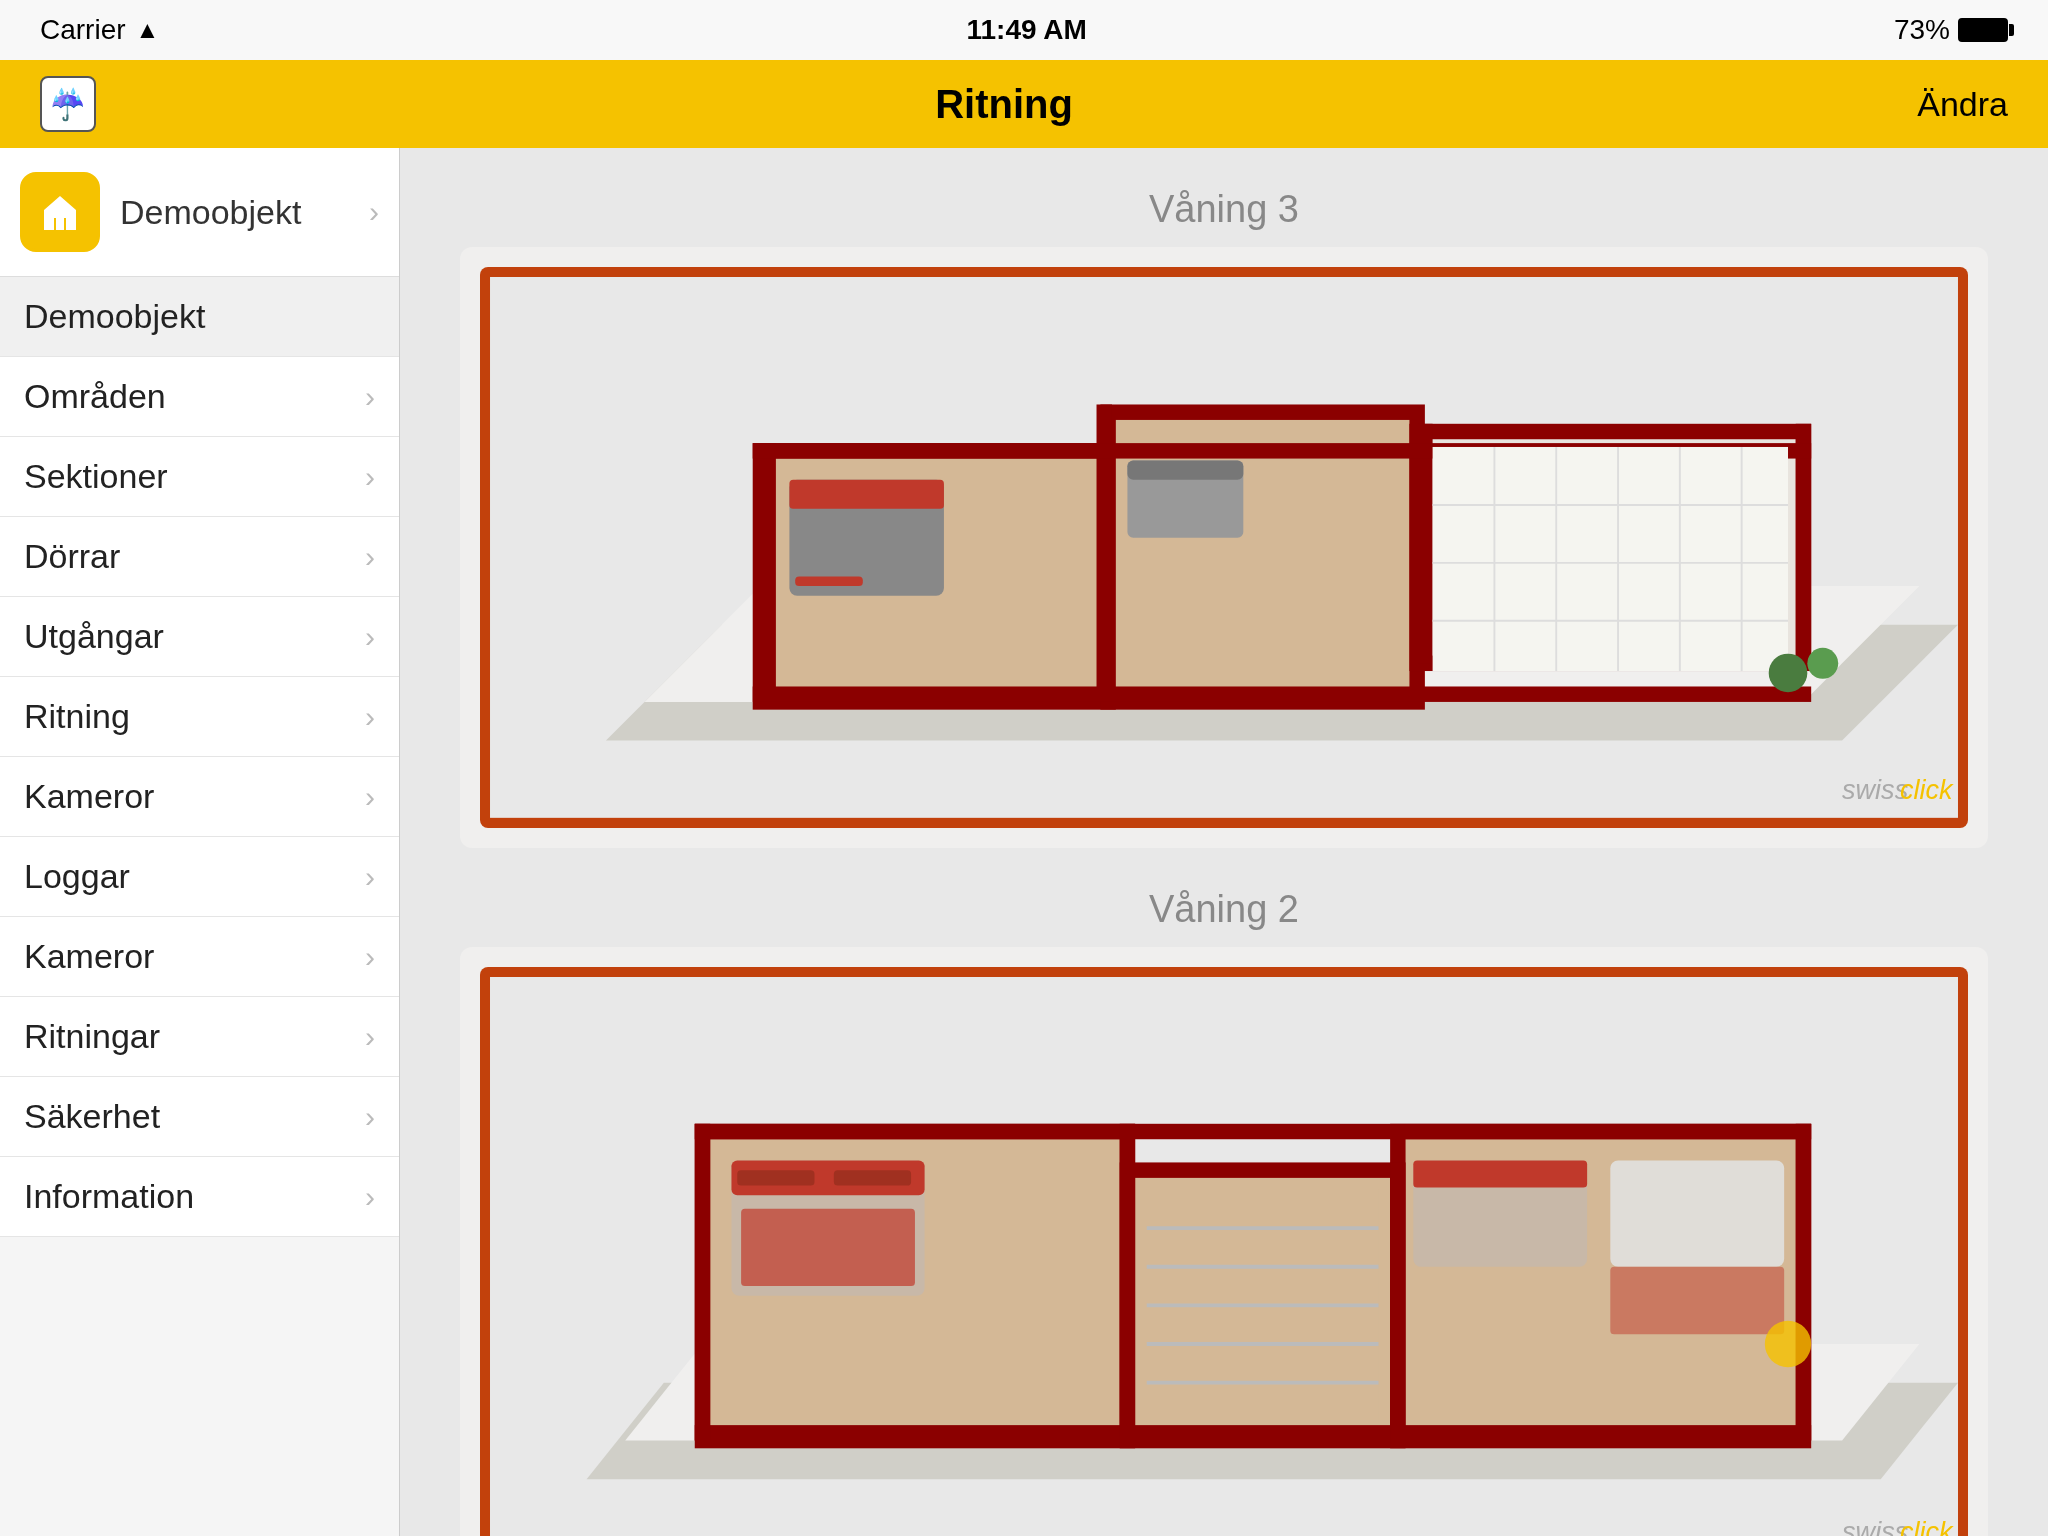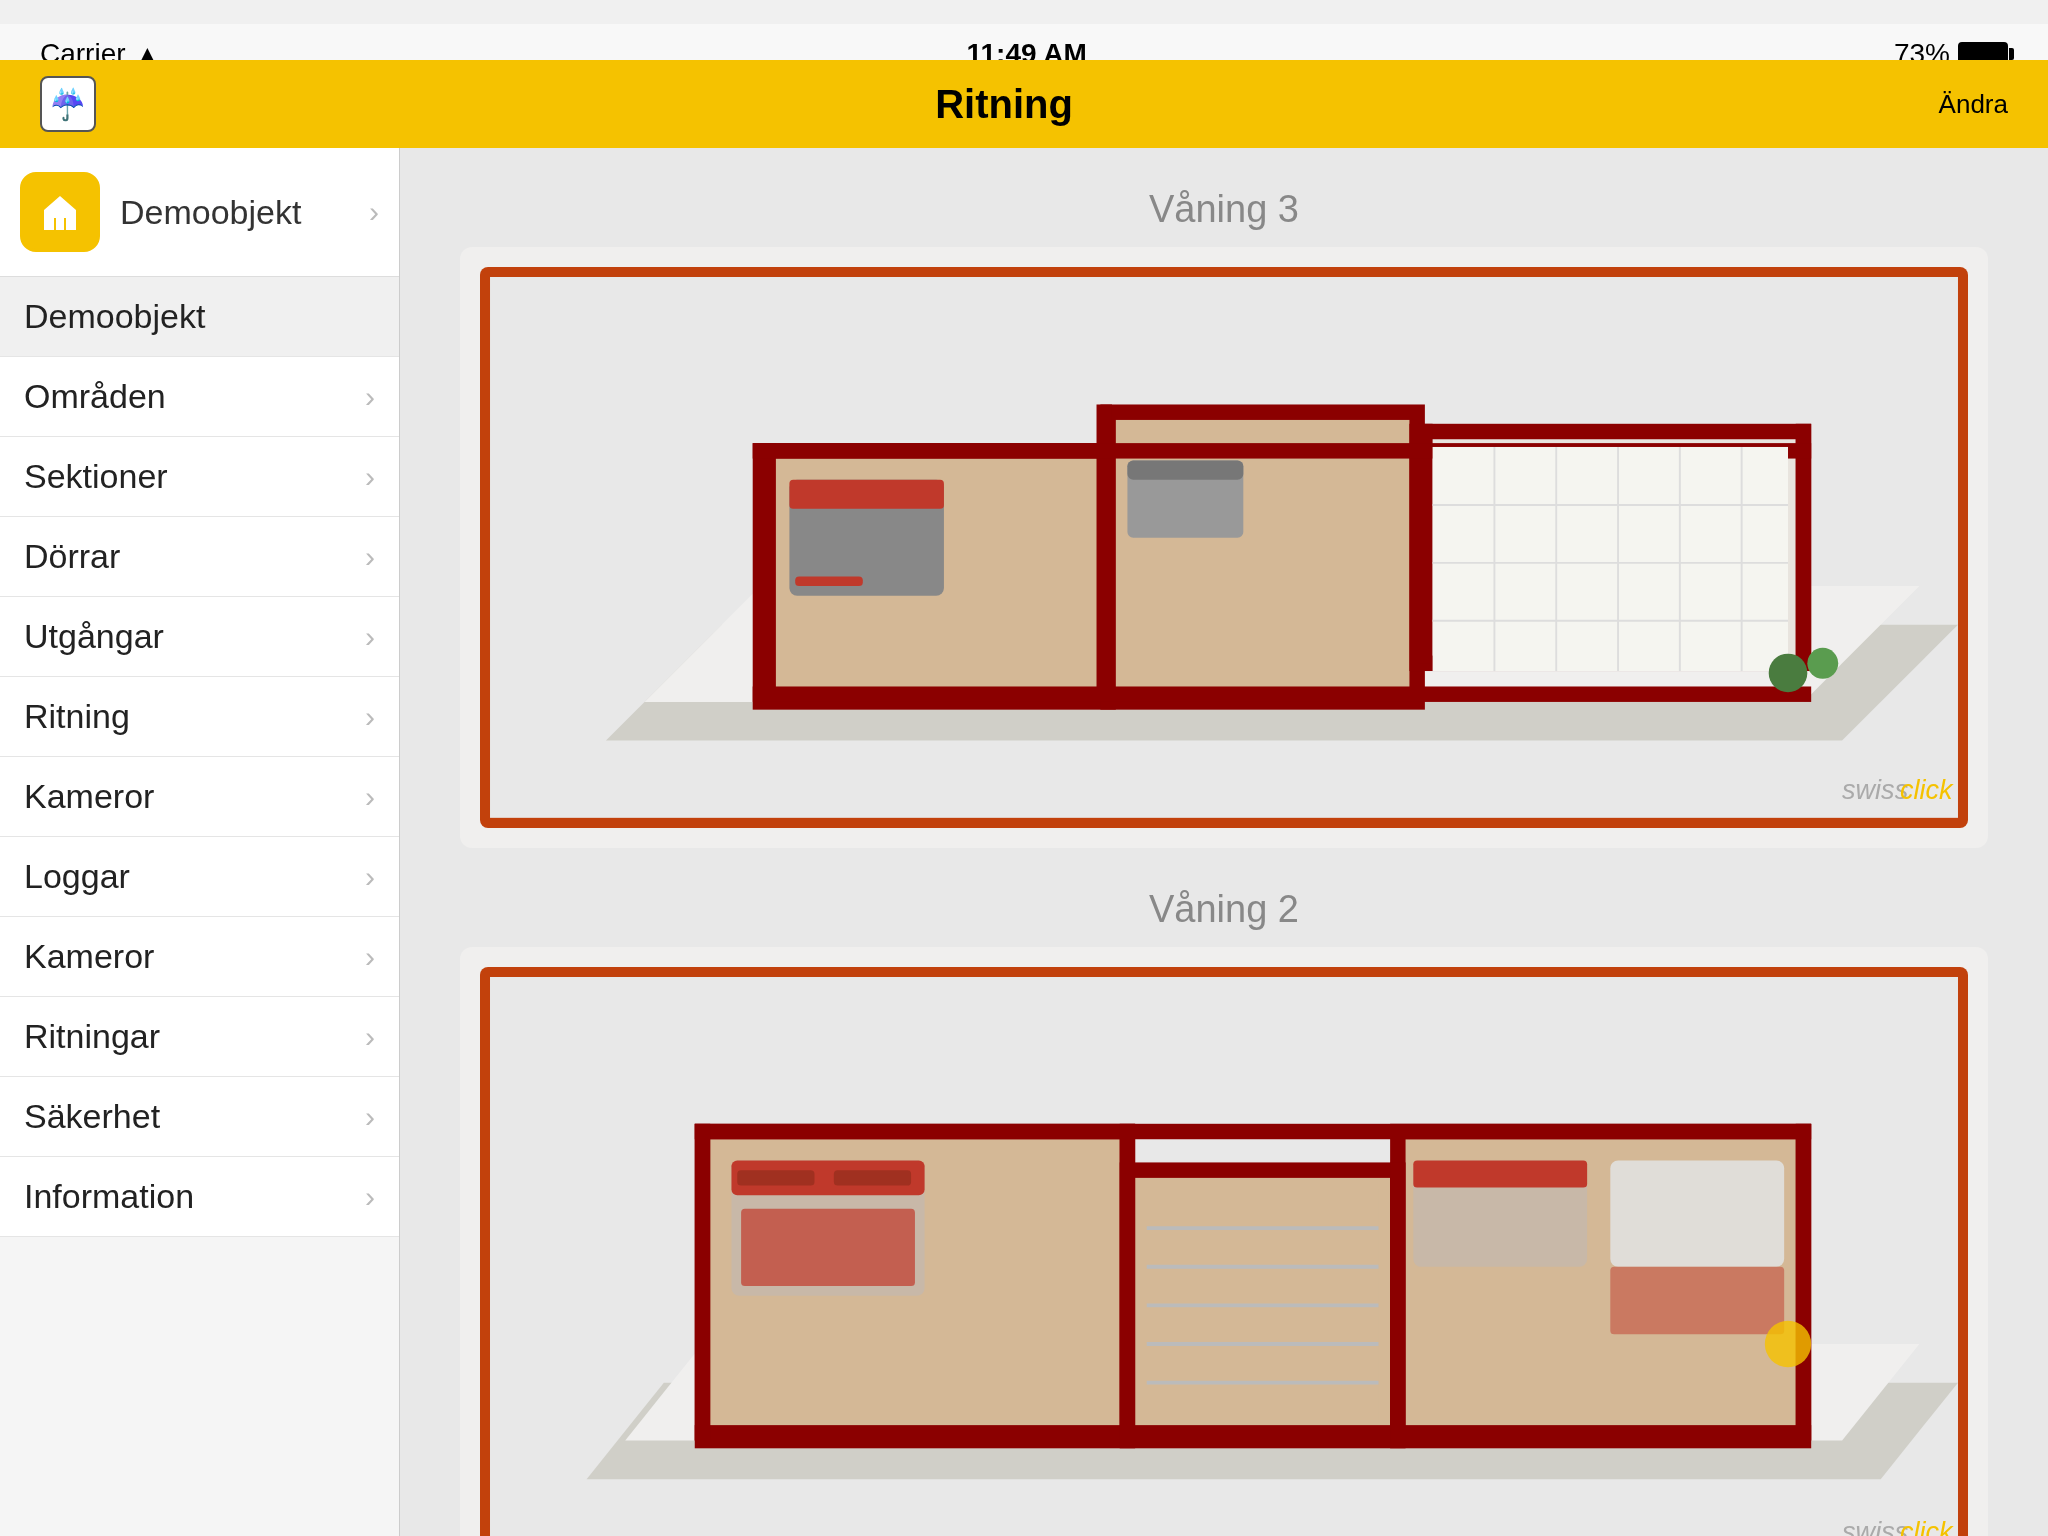--- a/index.html
+++ b/index.html
@@ -3,21 +3,21 @@
   <meta charset="utf-8">
   <style>
     * { margin: 0; padding: 0; box-sizing: border-box; }
     html, body { width: 2048px; height: 1536px; overflow: hidden; font-family: -apple-system, 'Helvetica Neue', Arial, sans-serif; background: #f0f0f0; }
 
     
     .status-bar {
       position: fixed; top: 0; left: 0; right: 0;
       height: 60px; background: #f8f8f8;
       display: flex; align-items: center; justify-content: space-between;
-      padding: 0 40px; font-size: 28px; font-weight: 500; color: #000; z-index: 100; margin-top: 24px;
+      padding: 0 40px; font-size: 28px; font-weight: 500; color: #000; z-index: 100;
     }
     .status-bar .carrier { display: flex; align-items: center; gap: 10px; }
     .status-bar .time { font-weight: 600; }
     .status-bar .battery { display: flex; align-items: center; gap: 8px; }
     .wifi-icon { font-size: 24px; }
     .battery-box {
       display: inline-block; width: 50px; height: 24px;
       border: 2px solid #000; border-radius: 4px; position: relative;
       background: #000;
     }
@@ -28,21 +28,21 @@
 
     
     .nav-bar {
       position: fixed; top: 60px; left: 0; right: 0;
       height: 88px; background: #f5c200;
       display: flex; align-items: center; justify-content: space-between;
       padding: 0 40px; z-index: 100;
     }
     .nav-bar .nav-left { width: 80px; display: flex; align-items: center; }
     .nav-bar .nav-title { font-size: 40px; font-weight: 700; color: #000; }
-    .nav-bar .nav-right { font-size: 26px; color: #000; font-weight: 400; width: 120px; text-align: right; }
+    .nav-bar .nav-right { font-size: 34px; color: #000; font-weight: 400; width: 120px; text-align: right; }
     .person-icon {
       width: 56px; height: 56px; border: 2px solid #555;
       border-radius: 8px; display: flex; align-items: center; justify-content: center;
       background: #fff; color: #555; font-size: 30px;
     }
 
     
     .main-layout {
       position: fixed; top: 148px; left: 0; right: 0; bottom: 0;
       display: flex;

